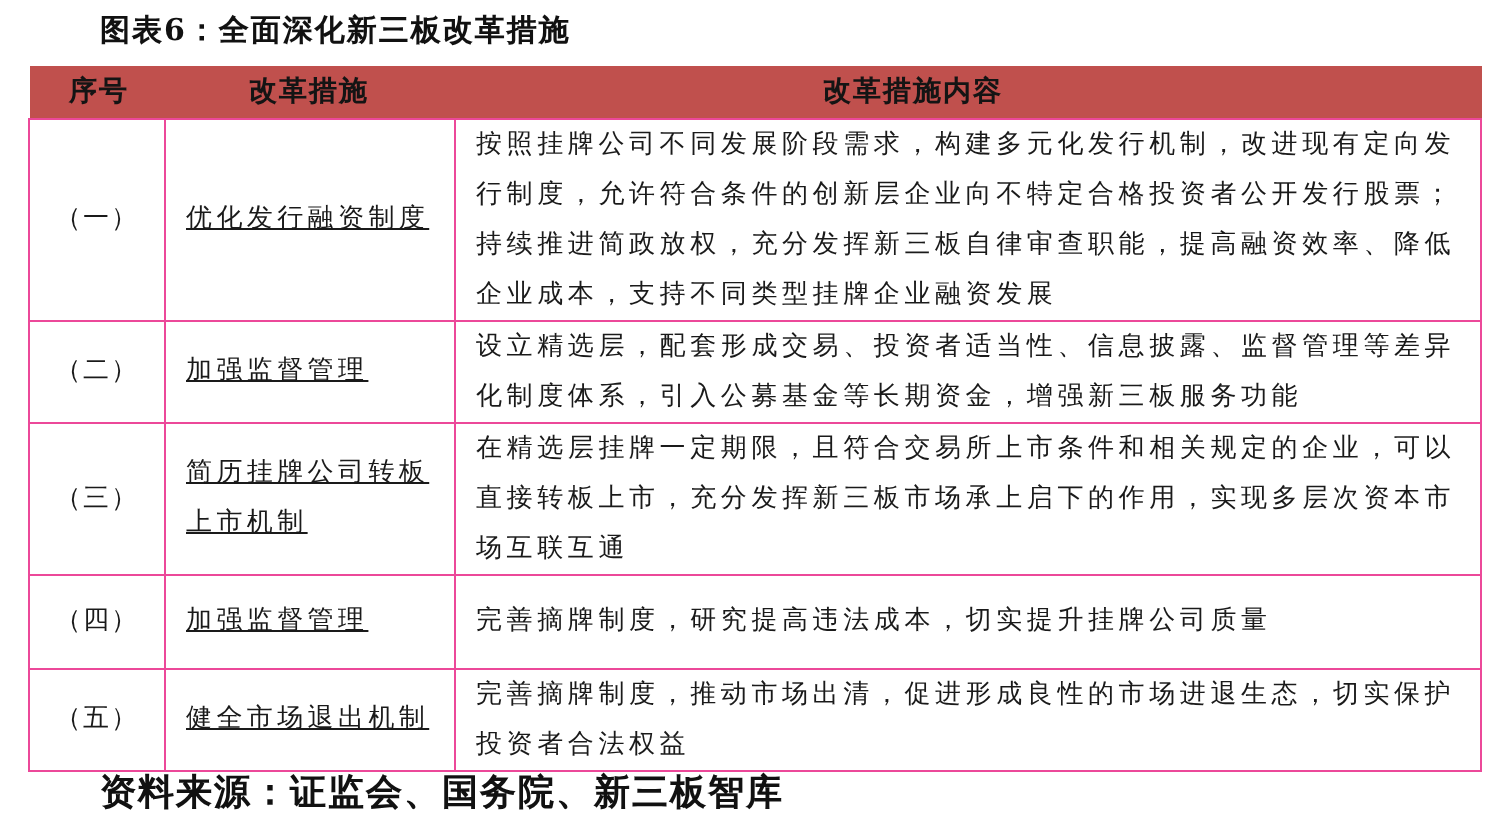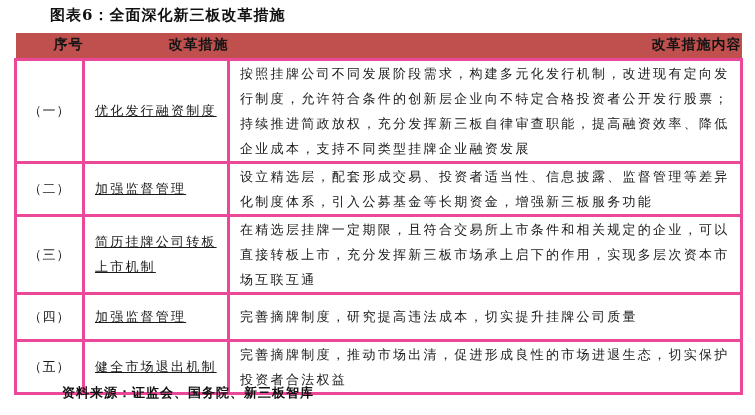--- a/index.html
+++ b/index.html
@@ -37,30 +37,30 @@
     table.reform col.c2 { width: 145px; }
     table.reform col.c3 { width: 513px; }
     table.reform thead tr {
       background: #c0504d;
       height: 26px;
     }
     table.reform thead th {
       font-size: 14px;
       font-weight: bold;
       color: #141414;
-      text-align: right;
+      text-align: left;
       padding: 0;
       border: none;
       letter-spacing: 1px;
     }
     table.reform thead th.h1 { padding-left: 20px; }
     table.reform thead th.h2 { padding-left: 42px; }
     table.reform thead th.h3 { padding-left: 184px; }
     table.reform tbody td {
-      border: 3px solid #ec4899;
+      border: 1px solid #ec4899;
       font-size: 13px;
       line-height: 25px;
       padding: 0;
       vertical-align: middle;
       letter-spacing: 2.2px;
     }
     table.reform tbody td.num {
       text-align: center;
       letter-spacing: 1px;
     }
@@ -74,23 +74,23 @@
       padding-right: 4px;
       letter-spacing: 2.3px;
     }
     tr.r1 { height: 100px; }
     tr.r2 { height: 51px; }
     tr.r3 { height: 75px; }
     tr.r4 { height: 47px; }
     tr.r5 { height: 51px; }
     .source {
       position: absolute;
-      left: 62px;
+      left: 50px;
       top: 384px;
-      font-size: 13px;
+      font-size: 18px;
       font-weight: bold;
       color: #111;
       letter-spacing: 1px;
       white-space: nowrap;
     }
   </style>
 </head>
 <body>
 
 <div class="title">图表6：全面深化新三板改革措施</div>

